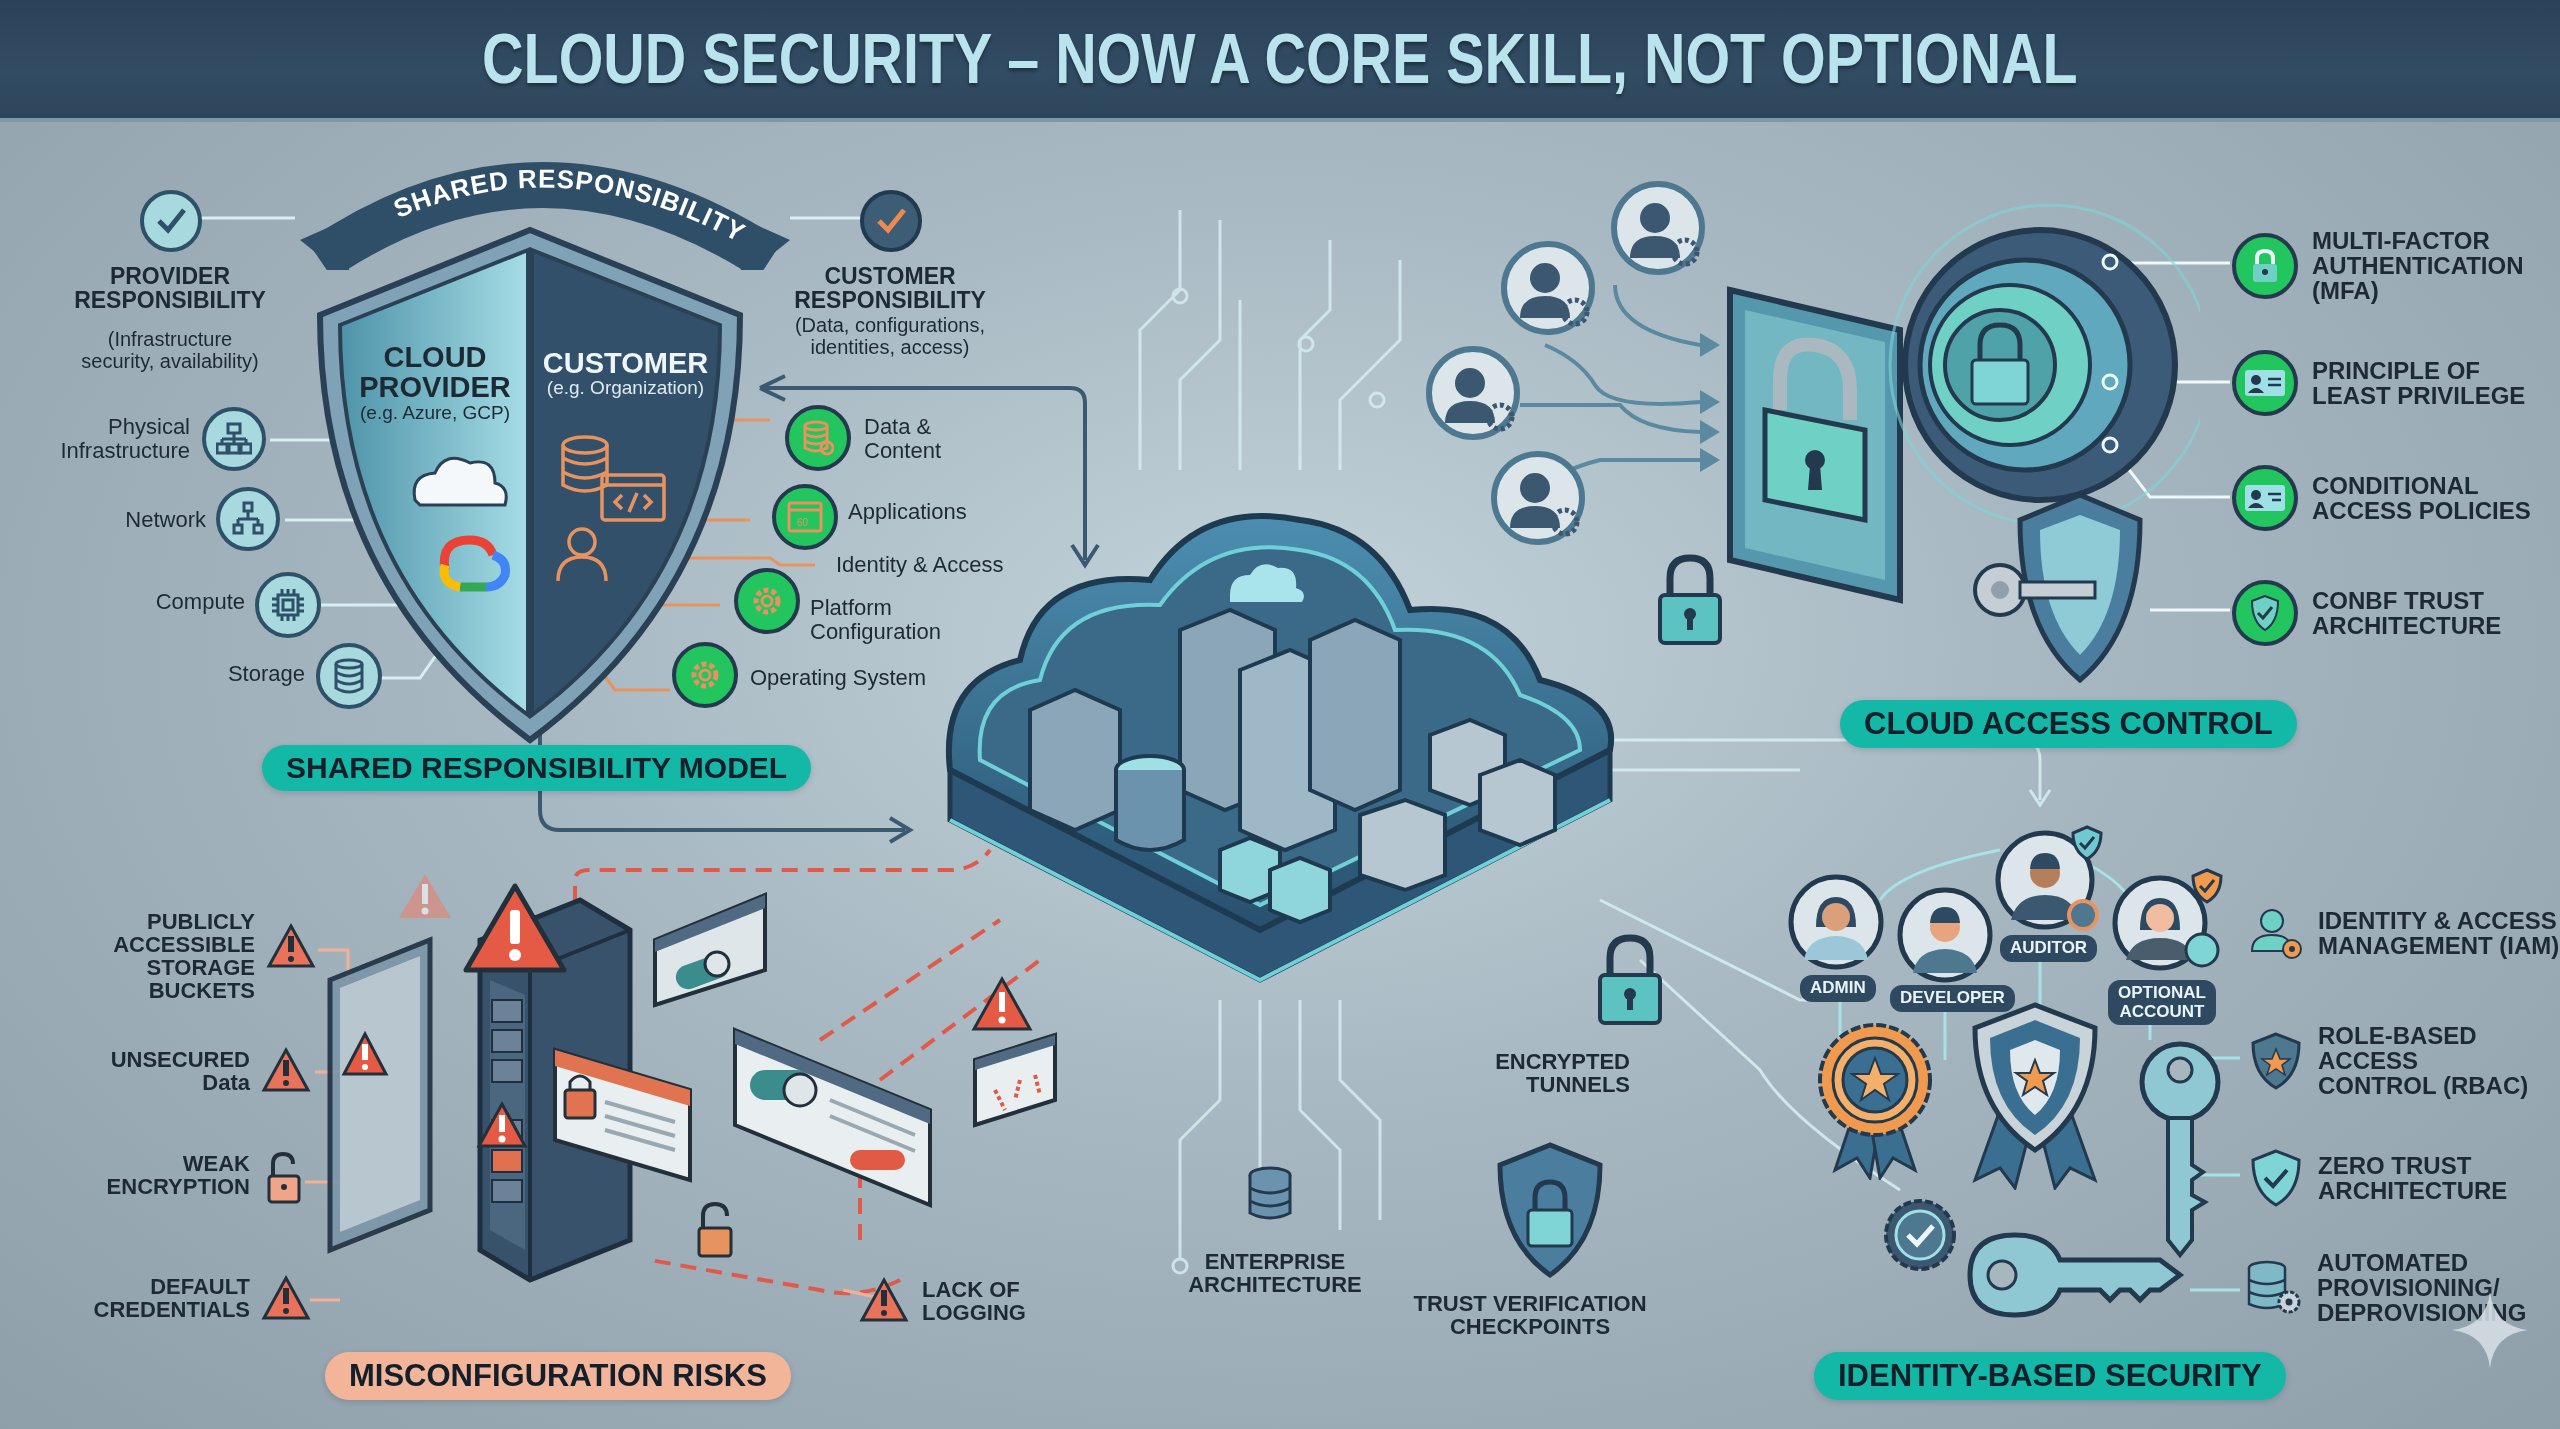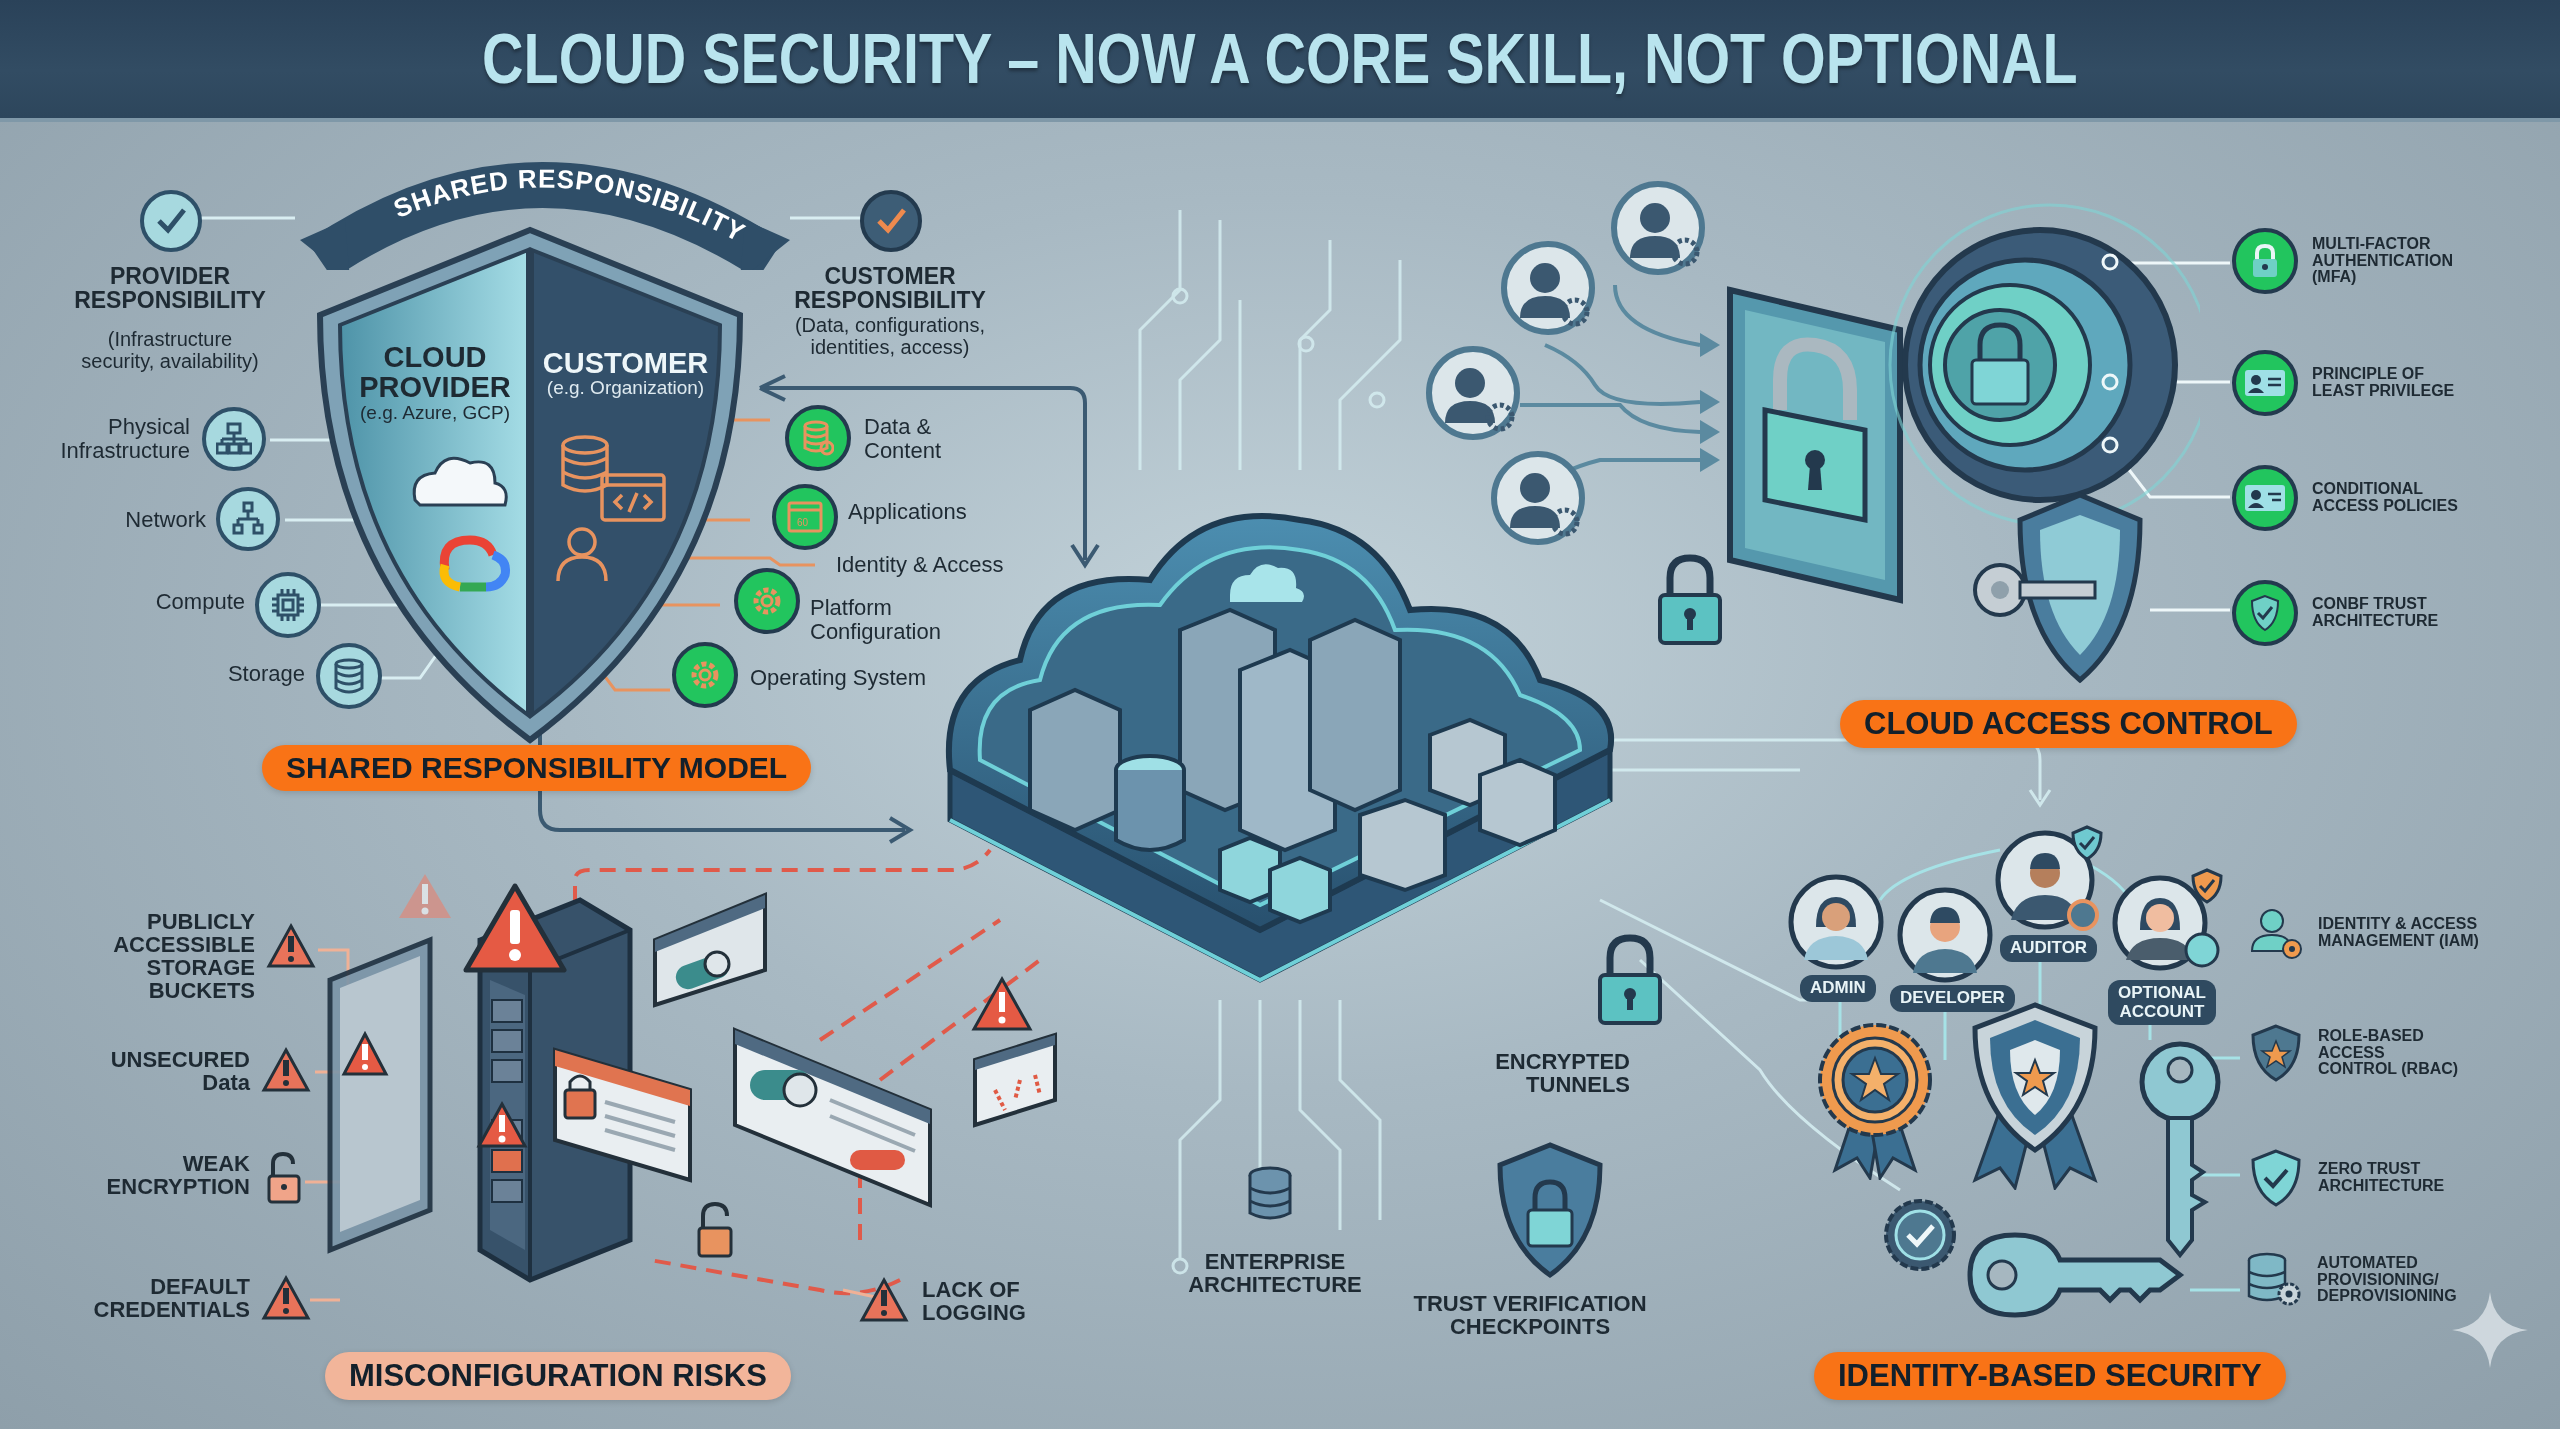--- a/index.html
+++ b/index.html
@@ -24,35 +24,35 @@
   }
   .abs { position: absolute; }
   .lbl { font-weight: 700; color: #1e2a33; line-height: 1.05; text-transform: uppercase; }
   .lbl-sm { font-size: 23px; }
   .plain { color: #1e2a33; line-height: 1.1; }
   .pill {
     position: absolute; border-radius: 34px; padding: 6px 24px;
     font-weight: 700; font-size: 32px; color: #13202b; white-space: nowrap;
     box-shadow: 0 2px 6px rgba(0,0,0,.15);
   }
-  .pill.teal { background: #f97316; }
+  .pill.teal { background: #14b8a6; }
   .pill.orange { background: #f2b59a; }
   .circle-icon {
     position: absolute; border-radius: 50%;
     display: flex; align-items: center; justify-content: center;
   }
   .ci-light { background: #a7d9df; border: 4px solid #2e5068; }
   .ci-dark { background: #22c55e; border: 4px solid #233a4e; }
   .role-tag {
     position: absolute; background: #2f4a60; color: #e8f4f7;
     font-weight: 700; font-size: 17px; border-radius: 12px;
     padding: 4px 10px; text-align: center; line-height: 1.1;
   }
   .right-item { position: absolute; display: flex; align-items: center; gap: 14px; }
-  .right-item .lbl { font-size: 16px; }
+  .right-item .lbl { font-size: 24px; }
   svg { display: block; }
 </style>
 </head>
 <body>
 
 <div class="header">
   <h1>CLOUD SECURITY – NOW A CORE SKILL, NOT OPTIONAL</h1>
 </div>
 
 <svg class="abs" style="left:0;top:0" width="2560" height="1429">

